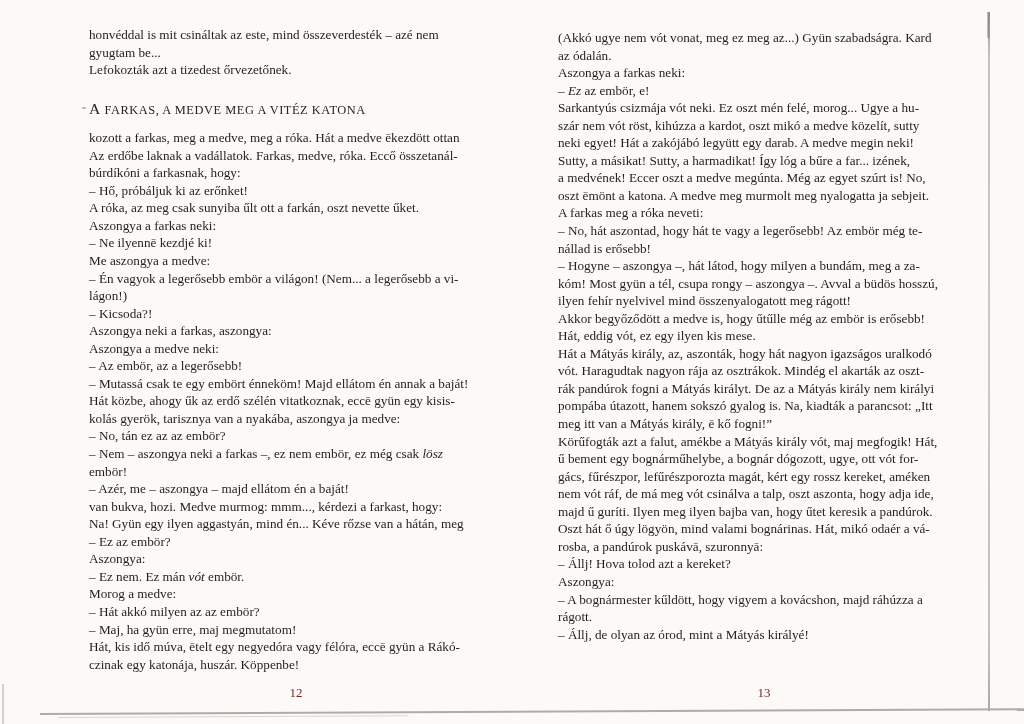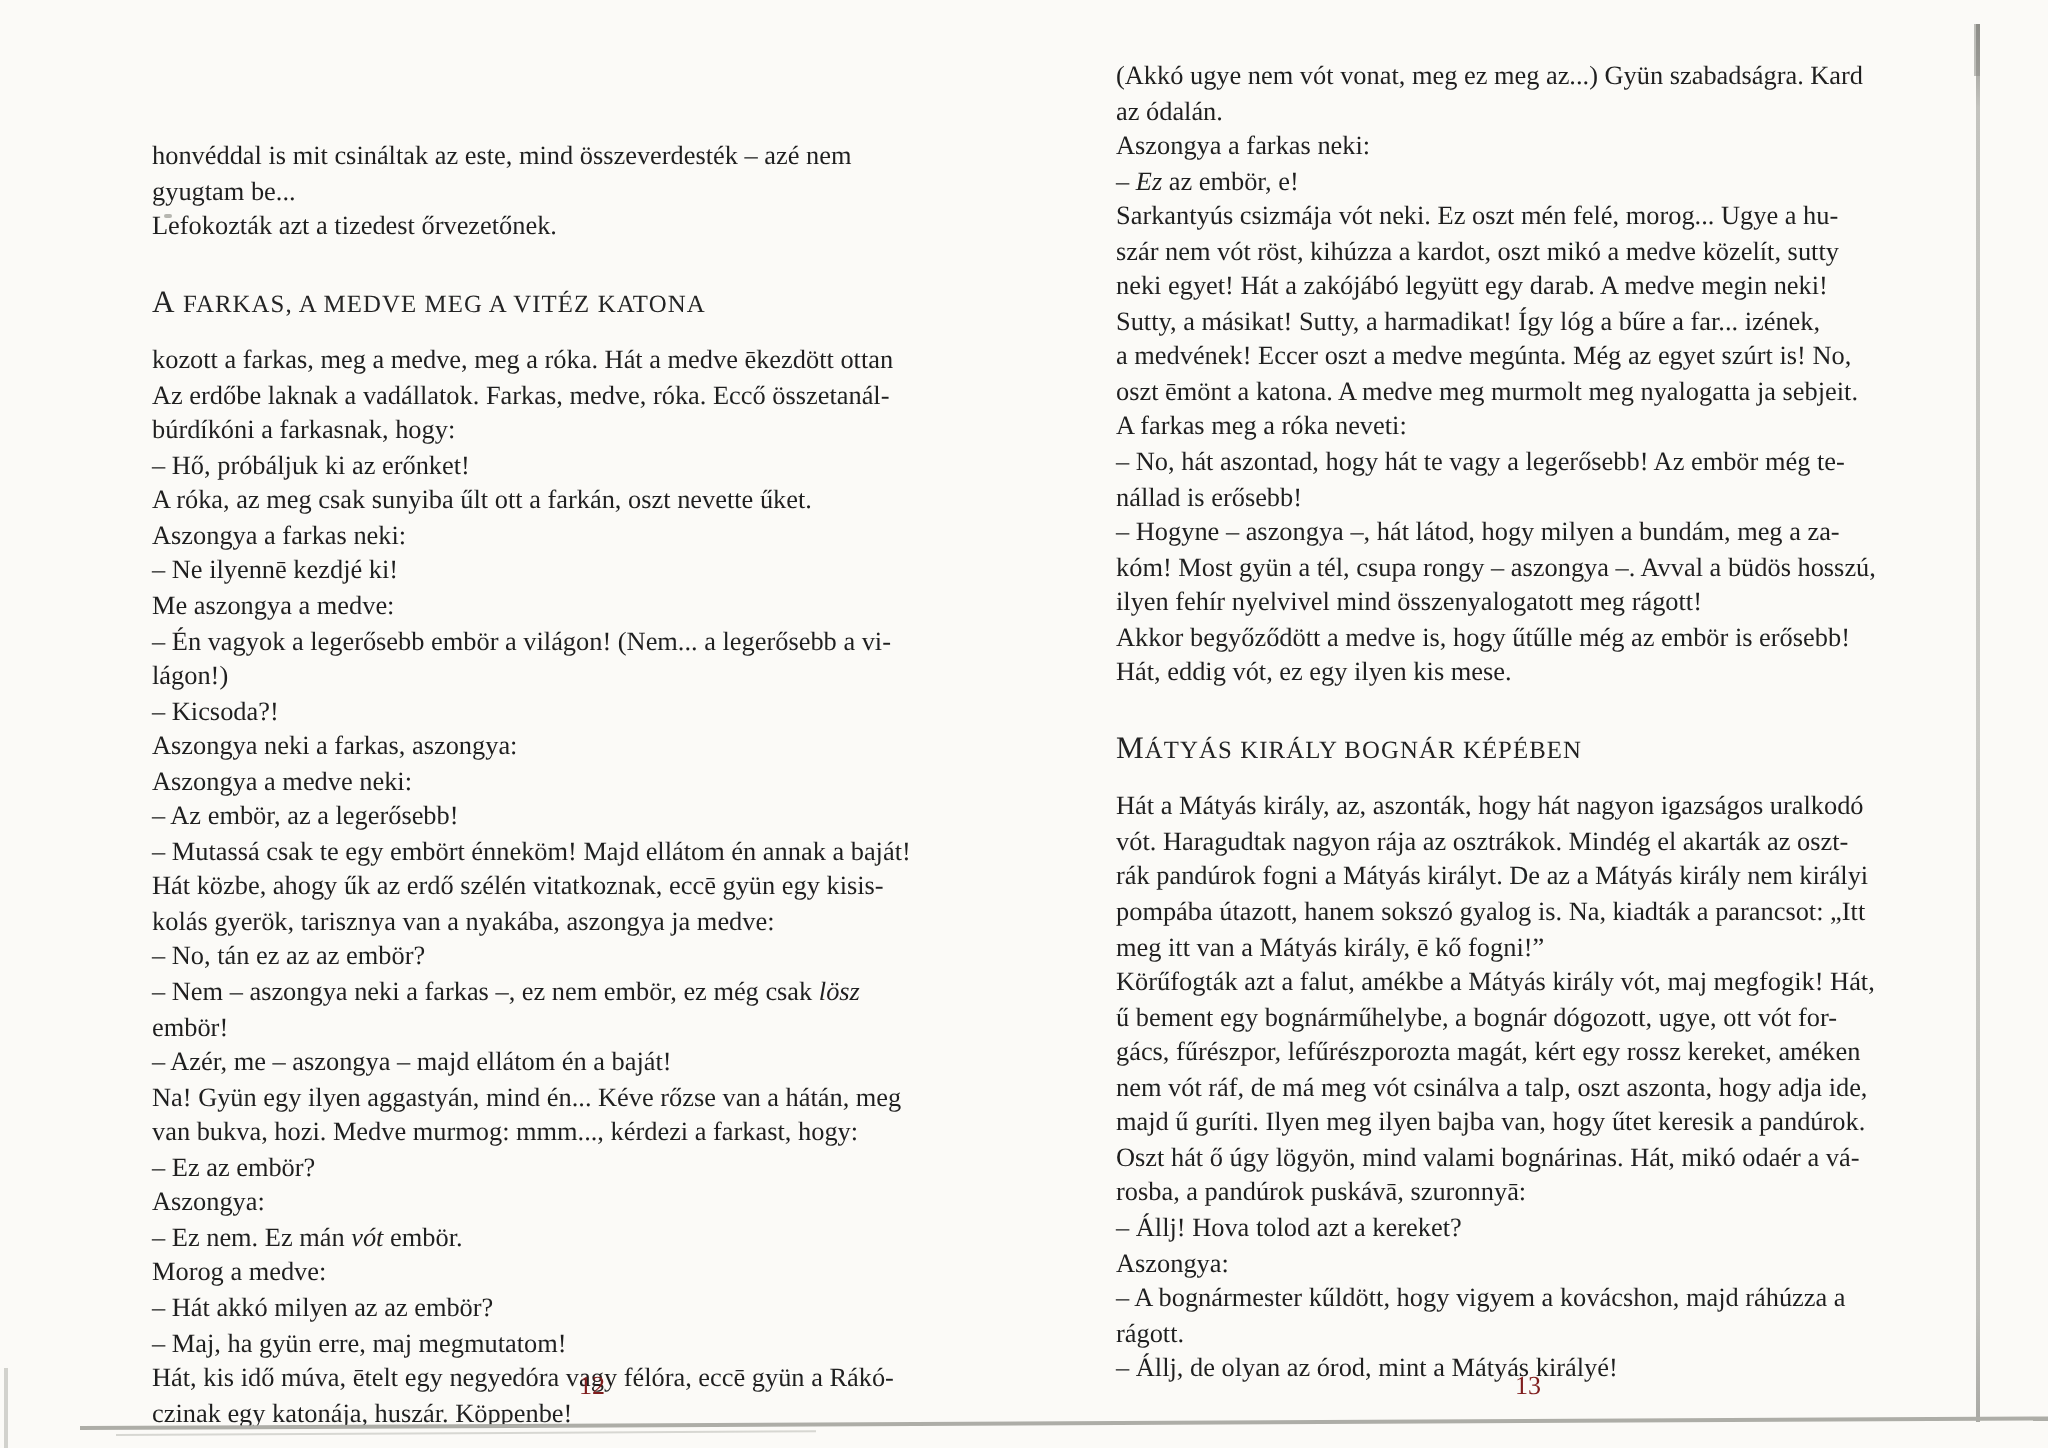--- a/index.html
+++ b/index.html
@@ -12,21 +12,21 @@
     overflow: hidden;
   }
   .spread { position: absolute; inset: 0; }
   .text-col {
     position: absolute;
     width: 424px;
     font-size: 13.2px;
     line-height: 17.55px;
     text-align: left;
   }
-  .col-left  { left: 76px;  top: 26px; margin-top: 43px; }
+  .col-left  { left: 89px;  top: 26px; }
   .col-right { left: 558px; top: 29px; }
   .line { white-space: nowrap; }
   .line i { font-style: italic; }
   .heading {
     font-size: 12.4px;
     letter-spacing: 0.55px;
     margin-top: 21px;
     margin-bottom: 10px;
     white-space: nowrap;
     color: #242424;
@@ -101,22 +101,22 @@
       <div class="line">Aszongya neki a farkas, aszongya:</div>
       <div class="line">Aszongya a medve neki:</div>
       <div class="line">– Az embör, az a legerősebb!</div>
       <div class="line">– Mutassá csak te egy embört énneköm! Majd ellátom én annak a baját!</div>
       <div class="line">Hát közbe, ahogy űk az erdő szélén vitatkoznak, eccē gyün egy kisis-</div>
       <div class="line">kolás gyerök, tarisznya van a nyakába, aszongya ja medve:</div>
       <div class="line">– No, tán ez az az embör?</div>
       <div class="line">– Nem – aszongya neki a farkas –, ez nem embör, ez még csak <i>lösz</i></div>
       <div class="line">embör!</div>
       <div class="line">– Azér, me – aszongya – majd ellátom én a baját!</div>
+      <div class="line">van bukva, hozi. Medve murmog: mmm..., kérdezi a farkast, hogy:</div>
       <div class="line">Na! Gyün egy ilyen aggastyán, mind én... Kéve rőzse van a hátán, meg</div>
-      <div class="line">van bukva, hozi. Medve murmog: mmm..., kérdezi a farkast, hogy:</div>
       <div class="line">– Ez az embör?</div>
       <div class="line">Aszongya:</div>
       <div class="line">– Ez nem. Ez mán <i>vót</i> embör.</div>
       <div class="line">Morog a medve:</div>
       <div class="line">– Hát akkó milyen az az embör?</div>
       <div class="line">– Maj, ha gyün erre, maj megmutatom!</div>
       <div class="line">Hát, kis idő múva, ētelt egy negyedóra vagy félóra, eccē gyün a Rákó-</div>
       <div class="line">czinak egy katonája, huszár. Köppenbe!</div>
     </div>
 
@@ -134,21 +134,20 @@
       <div class="line">a medvének! Eccer oszt a medve megúnta. Még az egyet szúrt is! No,</div>
       <div class="line">oszt ēmönt a katona. A medve meg murmolt meg nyalogatta ja sebjeit.</div>
       <div class="line">A farkas meg a róka neveti:</div>
       <div class="line">– No, hát aszontad, hogy hát te vagy a legerősebb! Az embör még te-</div>
       <div class="line">nállad is erősebb!</div>
       <div class="line">– Hogyne – aszongya –, hát látod, hogy milyen a bundám, meg a za-</div>
       <div class="line">kóm! Most gyün a tél, csupa rongy – aszongya –. Avval a büdös hosszú,</div>
       <div class="line">ilyen fehír nyelvivel mind összenyalogatott meg rágott!</div>
       <div class="line">Akkor begyőződött a medve is, hogy űtűlle még az embör is erősebb!</div>
       <div class="line">Hát, eddig vót, ez egy ilyen kis mese.</div>
-      <div class="heading">MÁTYÁS KIRÁLY BOGNÁR KÉPÉBEN</div>
       <div class="line">Hát a Mátyás király, az, aszonták, hogy hát nagyon igazságos uralkodó</div>
       <div class="line">vót. Haragudtak nagyon rája az osztrákok. Mindég el akarták az oszt-</div>
       <div class="line">rák pandúrok fogni a Mátyás királyt. De az a Mátyás király nem királyi</div>
       <div class="line">pompába útazott, hanem sokszó gyalog is. Na, kiadták a parancsot: „Itt</div>
       <div class="line">meg itt van a Mátyás király, ē kő fogni!”</div>
       <div class="line">Körűfogták azt a falut, amékbe a Mátyás király vót, maj megfogik! Hát,</div>
       <div class="line">ű bement egy bognárműhelybe, a bognár dógozott, ugye, ott vót for-</div>
       <div class="line">gács, fűrészpor, lefűrészporozta magát, kért egy rossz kereket, améken</div>
       <div class="line">nem vót ráf, de má meg vót csinálva a talp, oszt aszonta, hogy adja ide,</div>
       <div class="line">majd ű guríti. Ilyen meg ilyen bajba van, hogy űtet keresik a pandúrok.</div>

